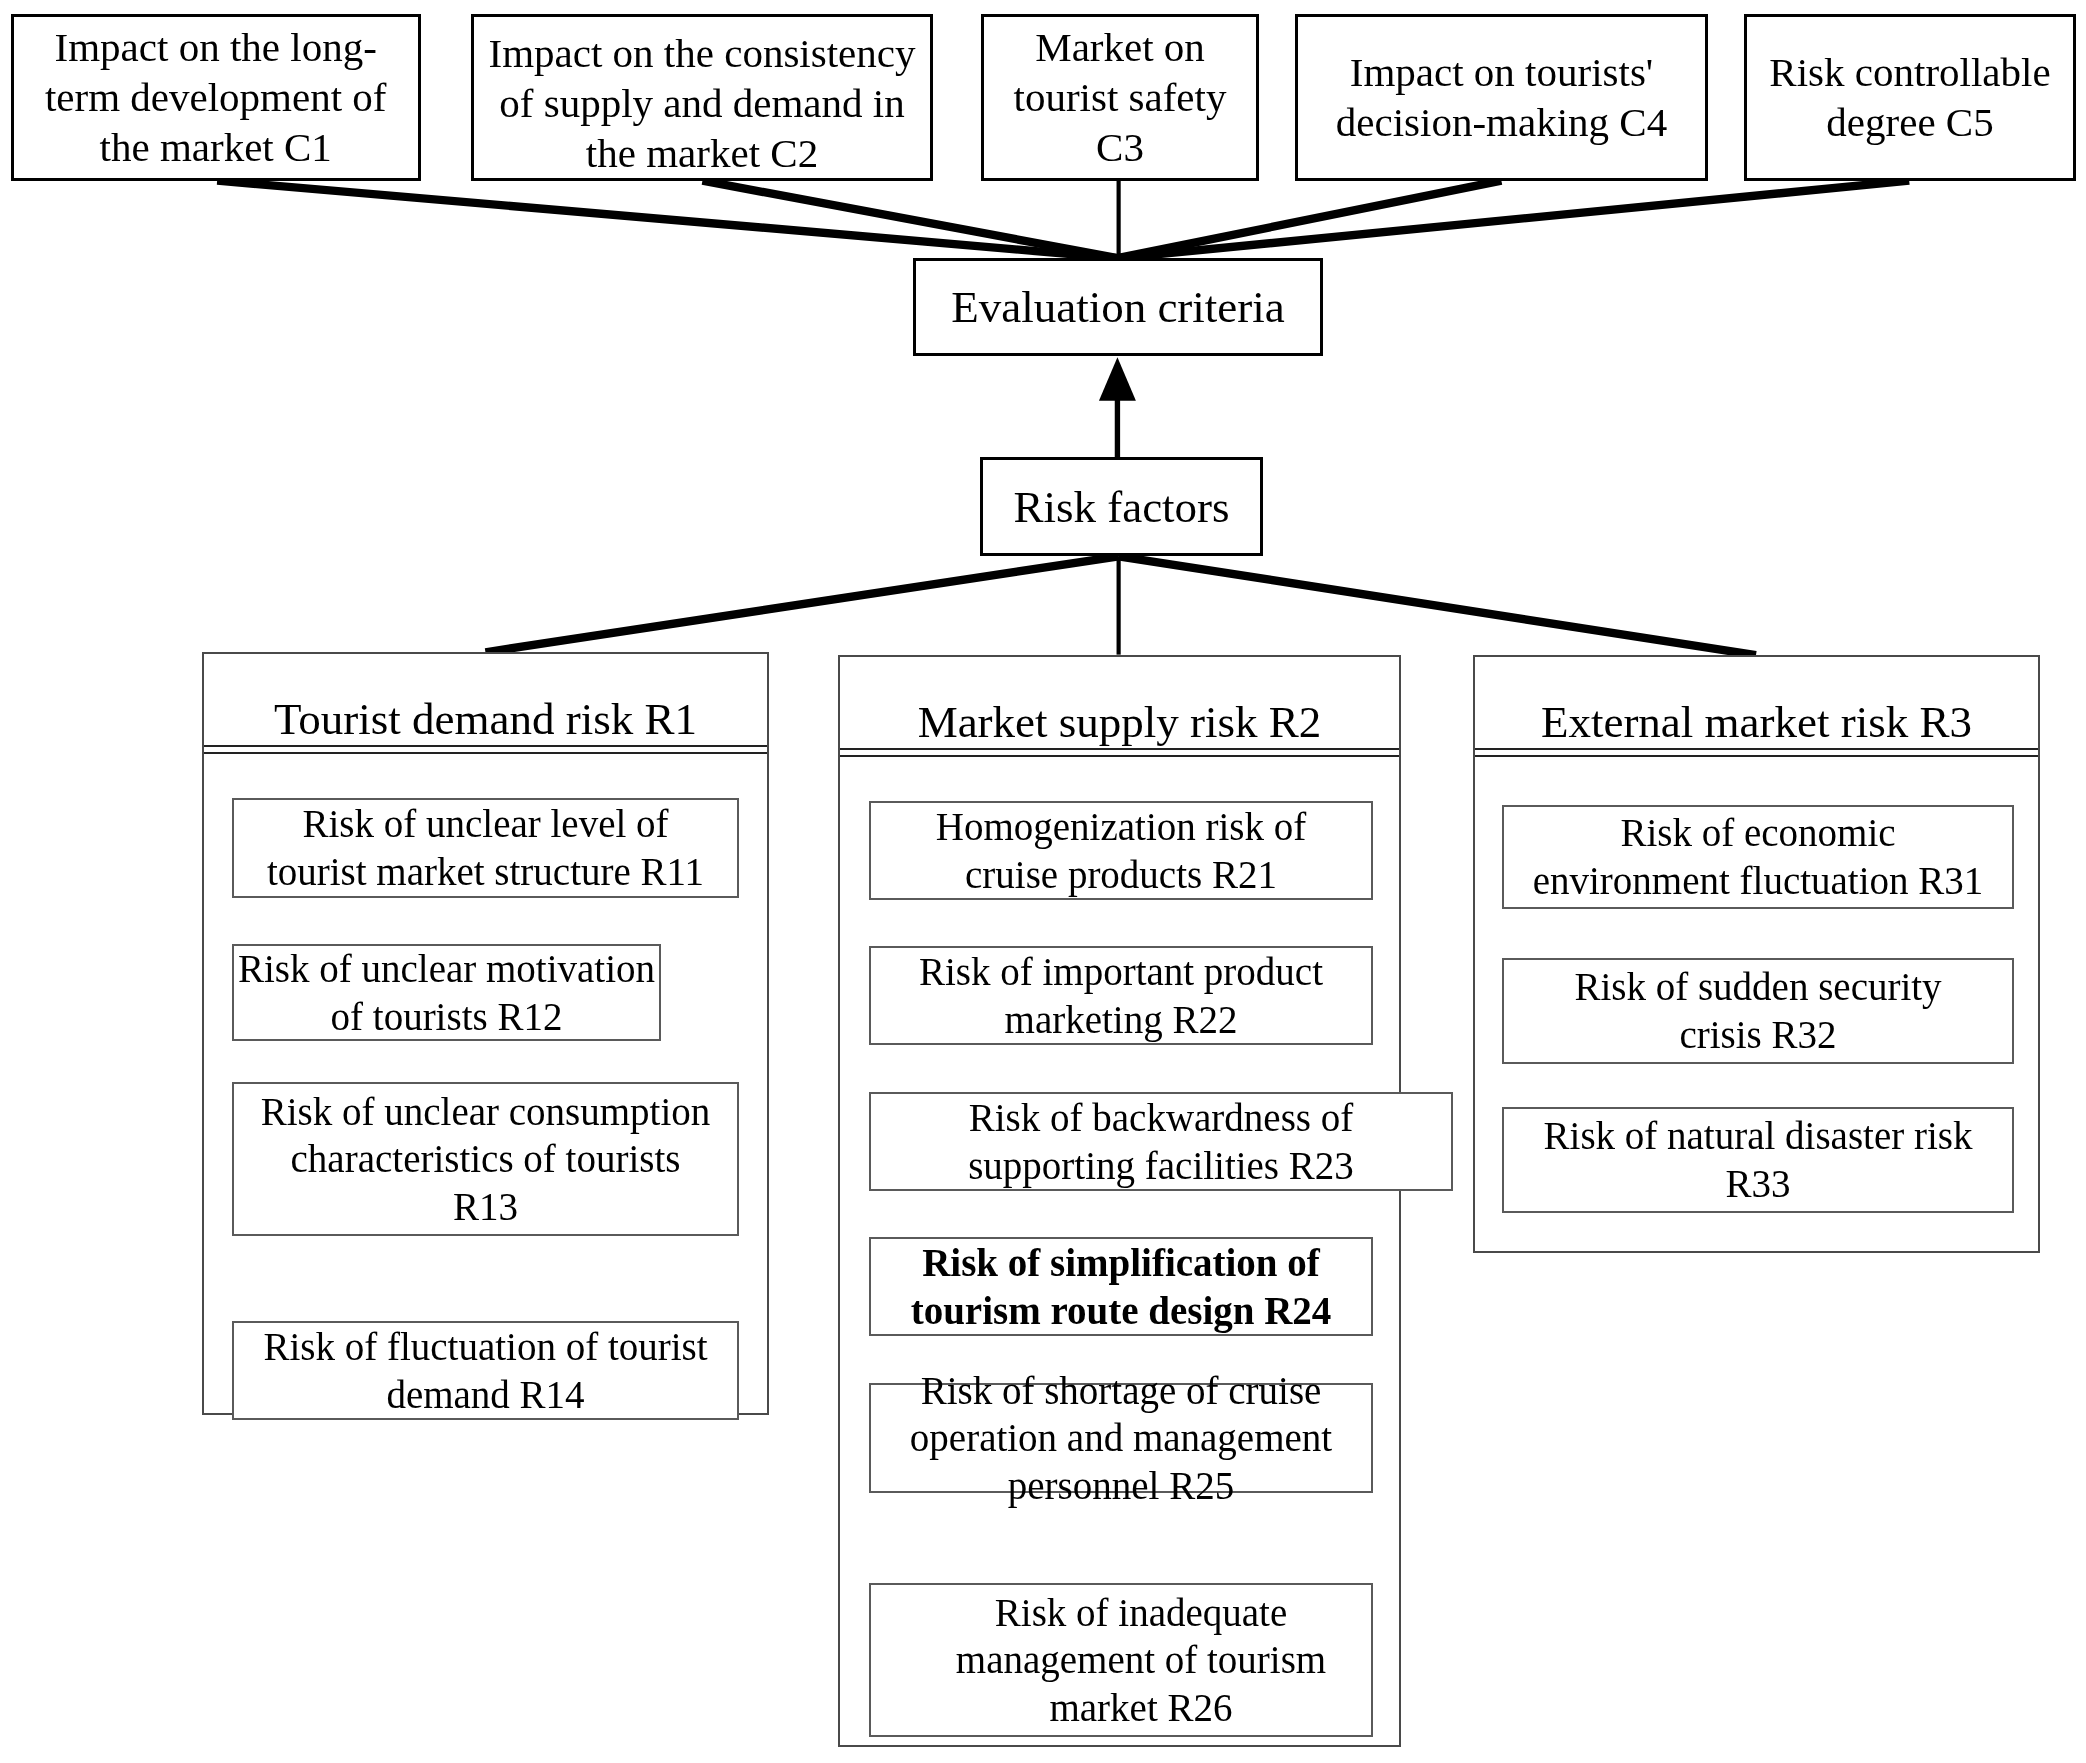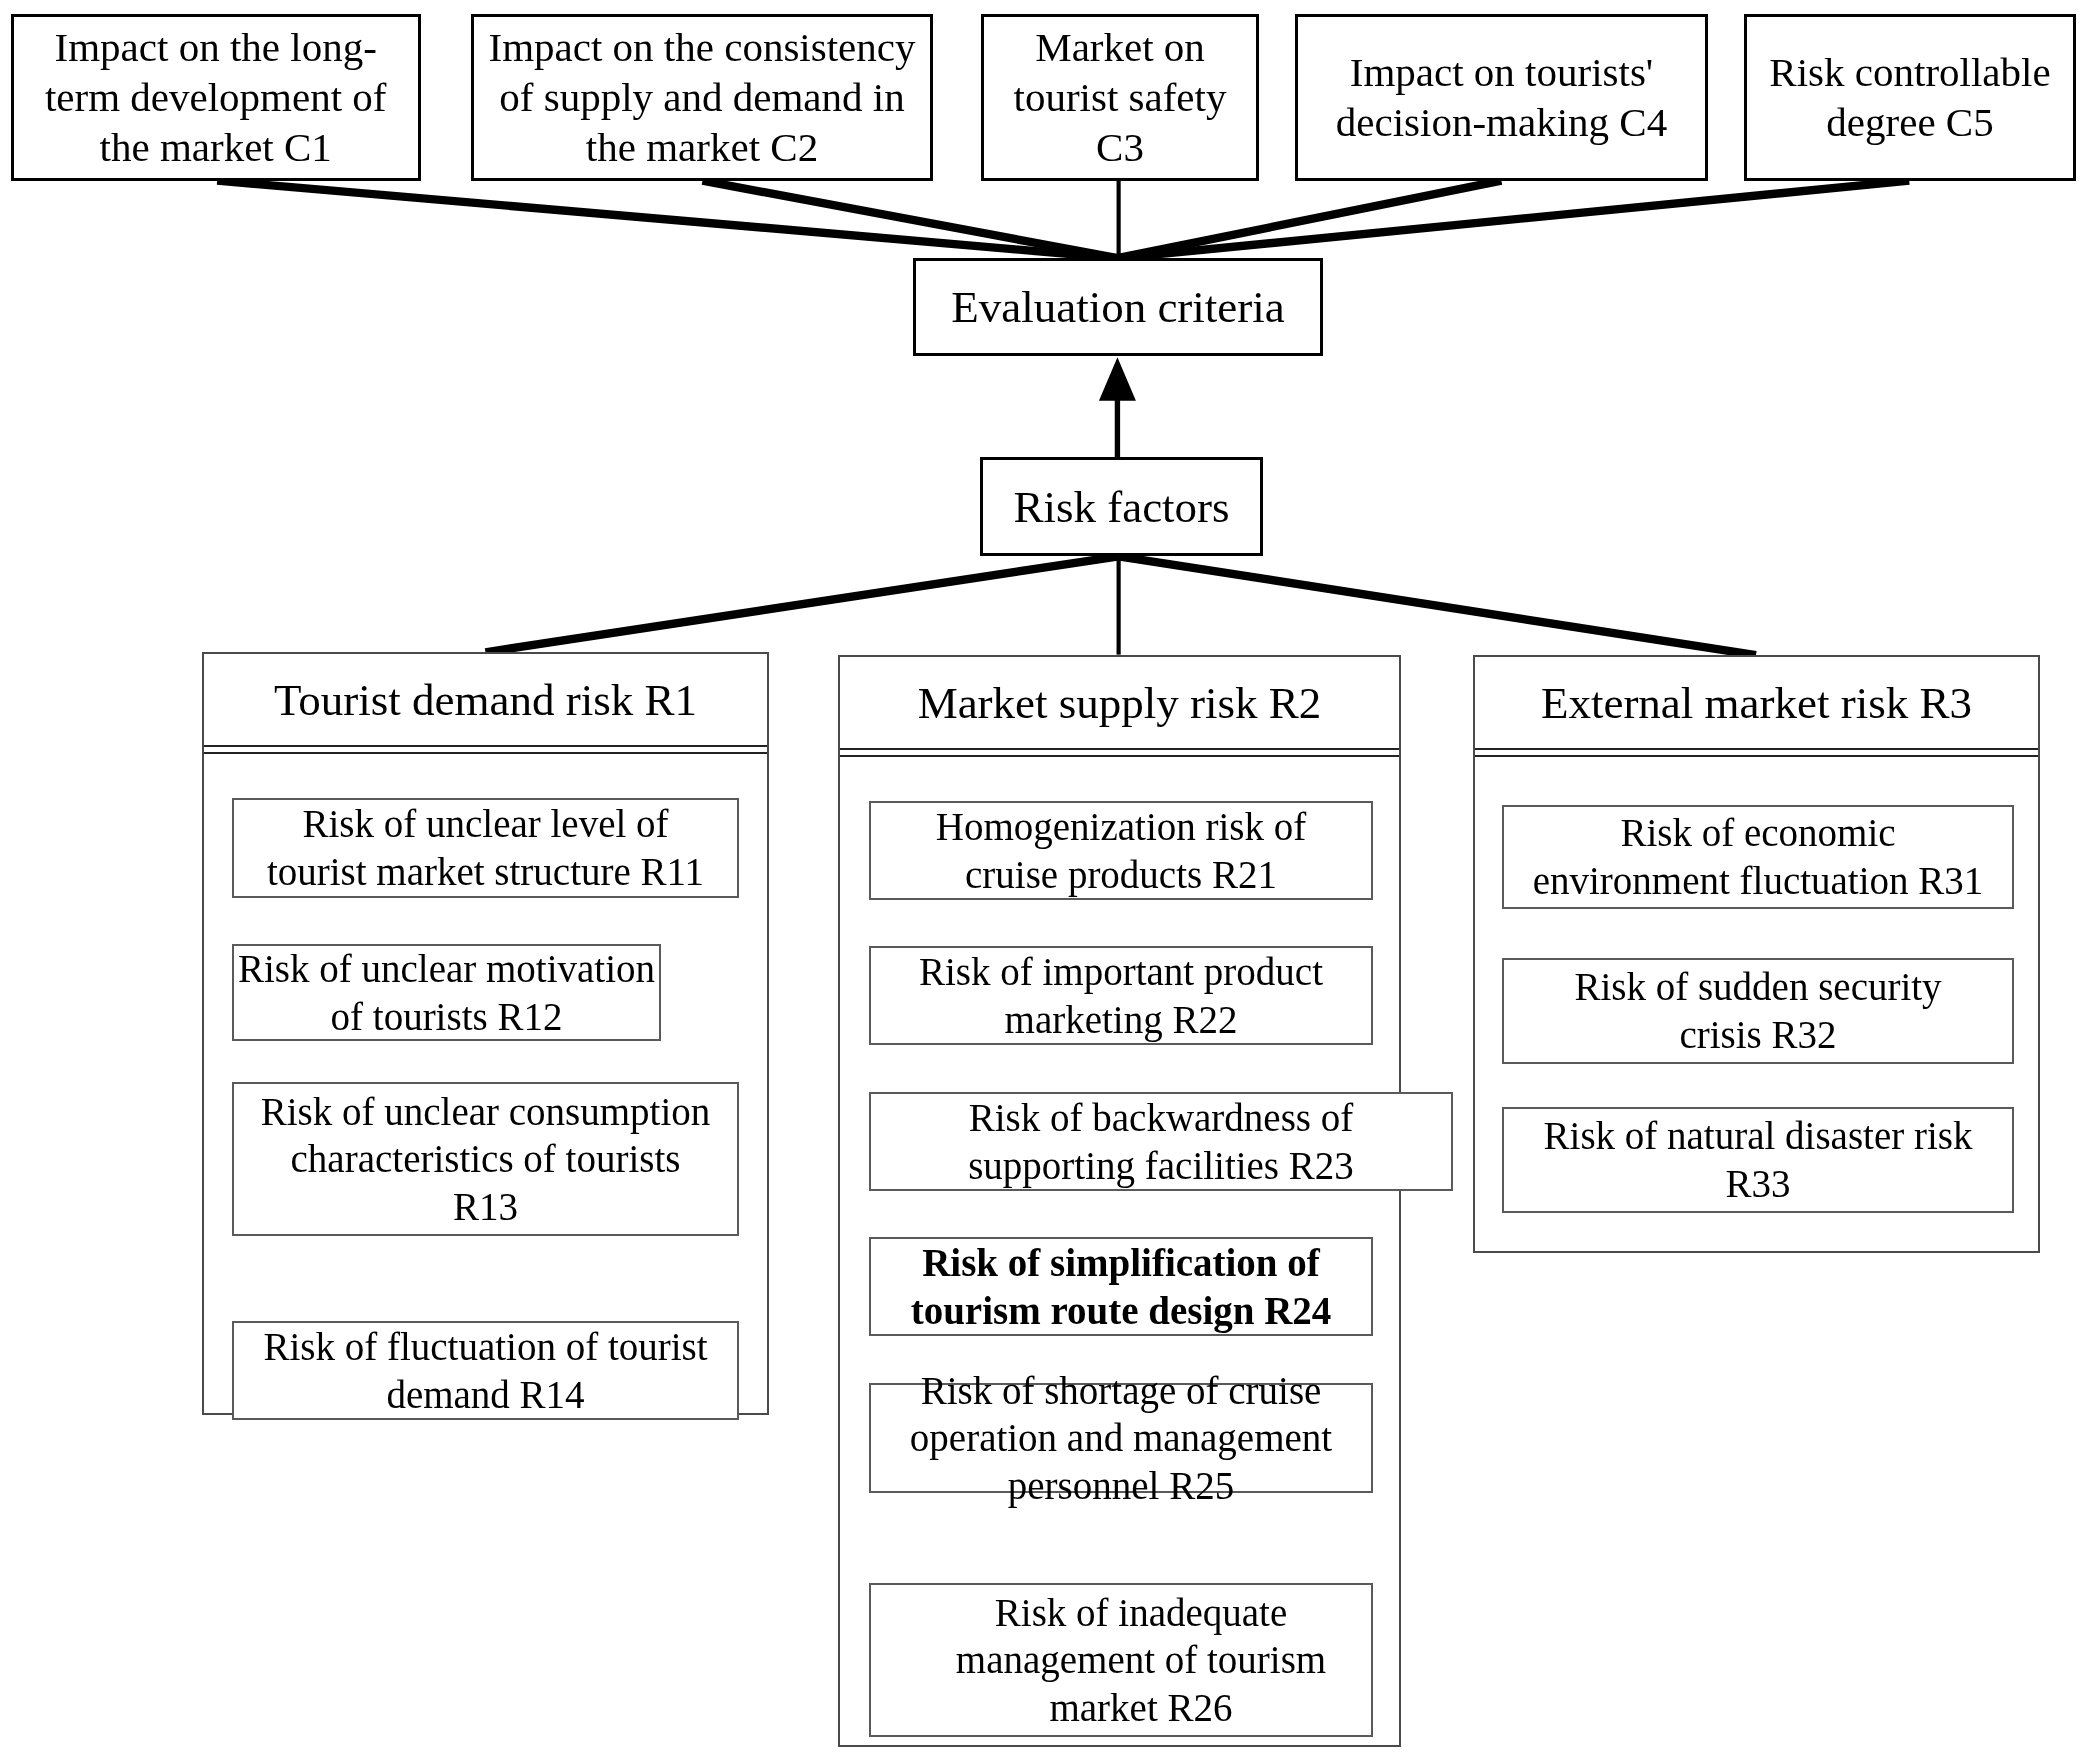--- a/index.html
+++ b/index.html
@@ -55,21 +55,21 @@
     box-sizing: border-box;
   }
   .group-header {
     position: absolute;
     left: 0;
     right: 0;
     top: 0;
     height: 91px;
     border-bottom: 2.4px solid #222222;
     display: flex;
-    align-items: center;
+    align-items: flex-end;
     justify-content: center;
     font-size: 45px;
   }
   .group-sep {
     position: absolute;
     left: 0;
     right: 0;
     top: 98px;
     height: 0;
     border-top: 2.4px solid #222222;
@@ -105,21 +105,21 @@
     <line class="connector" x1="1876" y1="933" x2="814" y2="1094" stroke="#000000" stroke-width="14"></line>
     <line class="connector" x1="1876" y1="933" x2="1876" y2="1098" stroke="#000000" stroke-width="7"></line>
     <line class="connector" x1="1876" y1="933" x2="2945" y2="1099" stroke="#000000" stroke-width="14"></line>
   </svg>
 
   <div class="box top-box" style="left:10.7px; top:13.7px; width:410px; height:167px;">
     <div class="label">Impact on the long-
 term development of
 the market C1</div>
   </div>
-  <div class="box top-box" style="left:471px; top:13.7px; width:462px; height:167px;">
+  <div class="box top-box" style="left:471px; top:13.7px; width:462px; height:167px;align-items:flex-end;">
     <div class="label">Impact on the consistency
 of supply and demand in
 the market C2</div>
   </div>
   <div class="box top-box" style="left:981px; top:13.7px; width:278px; height:167px;">
     <div class="label">Market on
 tourist safety
 C3</div>
   </div>
   <div class="box top-box" style="left:1295px; top:13.7px; width:413px; height:167px;">

